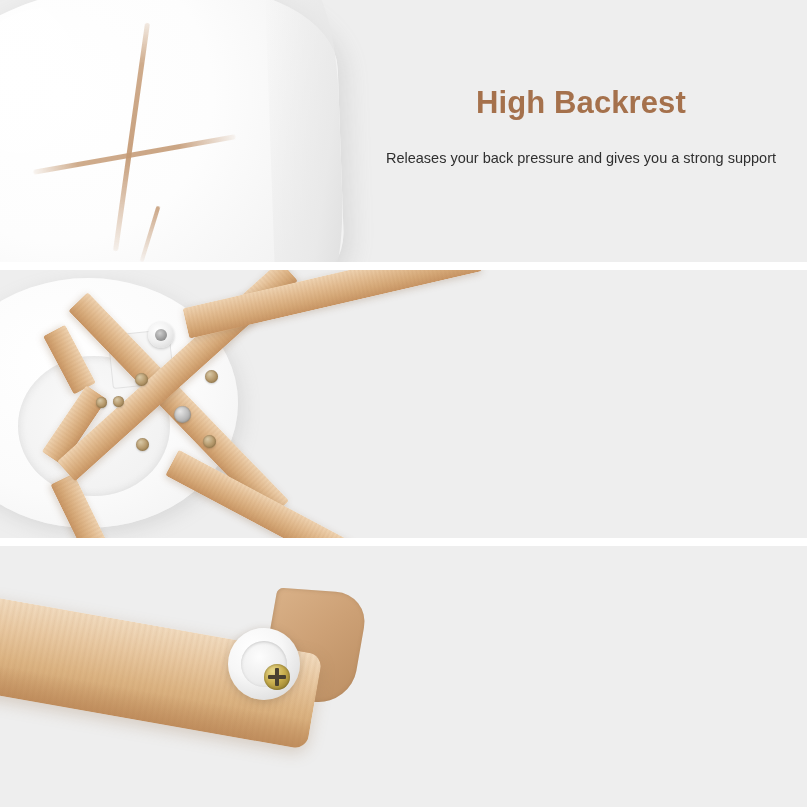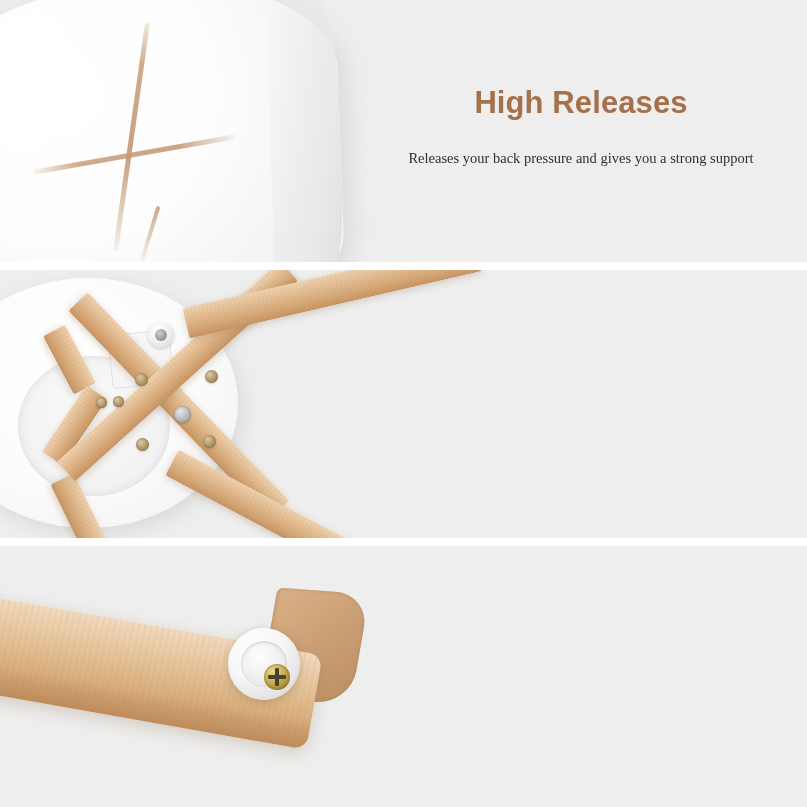--- a/index.html
+++ b/index.html
@@ -61,21 +61,21 @@
   .feature-desc {
     color: #2f2f2f;
     font-size: 14.5px;
     font-weight: normal;
     line-height: 1.3;
     margin: 0;
     white-space: nowrap;
   }
 
   #text-backrest { left: 355px; top: 86px;  width: 452px; }
-  #text-backrest .feature-desc { margin-top: 29px; font-family: Liberation Serif, serif; }
+  #text-backrest .feature-desc { margin-top: 29px; }
 
   
   .photo { position: absolute; }
 
   #photo-backrest {
     left: 0; top: 0; width: 360px; height: 262px;
   }
   .shell {
     position: absolute;
     left: -60px;
@@ -313,21 +313,21 @@
       <div class="shell">
         <div class="shell-hilite"></div>
         <div class="shell-edge"></div>
       </div>
       <div class="cross-line" id="cross-vert"></div>
       <div class="cross-line" id="cross-horz"></div>
       <div class="cross-line" id="cross-tail"></div>
     </div>
 
     <div class="text-block" id="text-backrest">
-      <p class="feature-title">High Releases</p>
+      <p class="feature-title">High Backrest</p>
       <p class="feature-desc">Releases your back pressure and gives you a strong support</p>
     </div>
 
   </div>
 
   <div class="divider" id="divider-1"></div>
 
   <div class="panel" id="panel-cross">
 
     <div class="photo" id="photo-cross">

